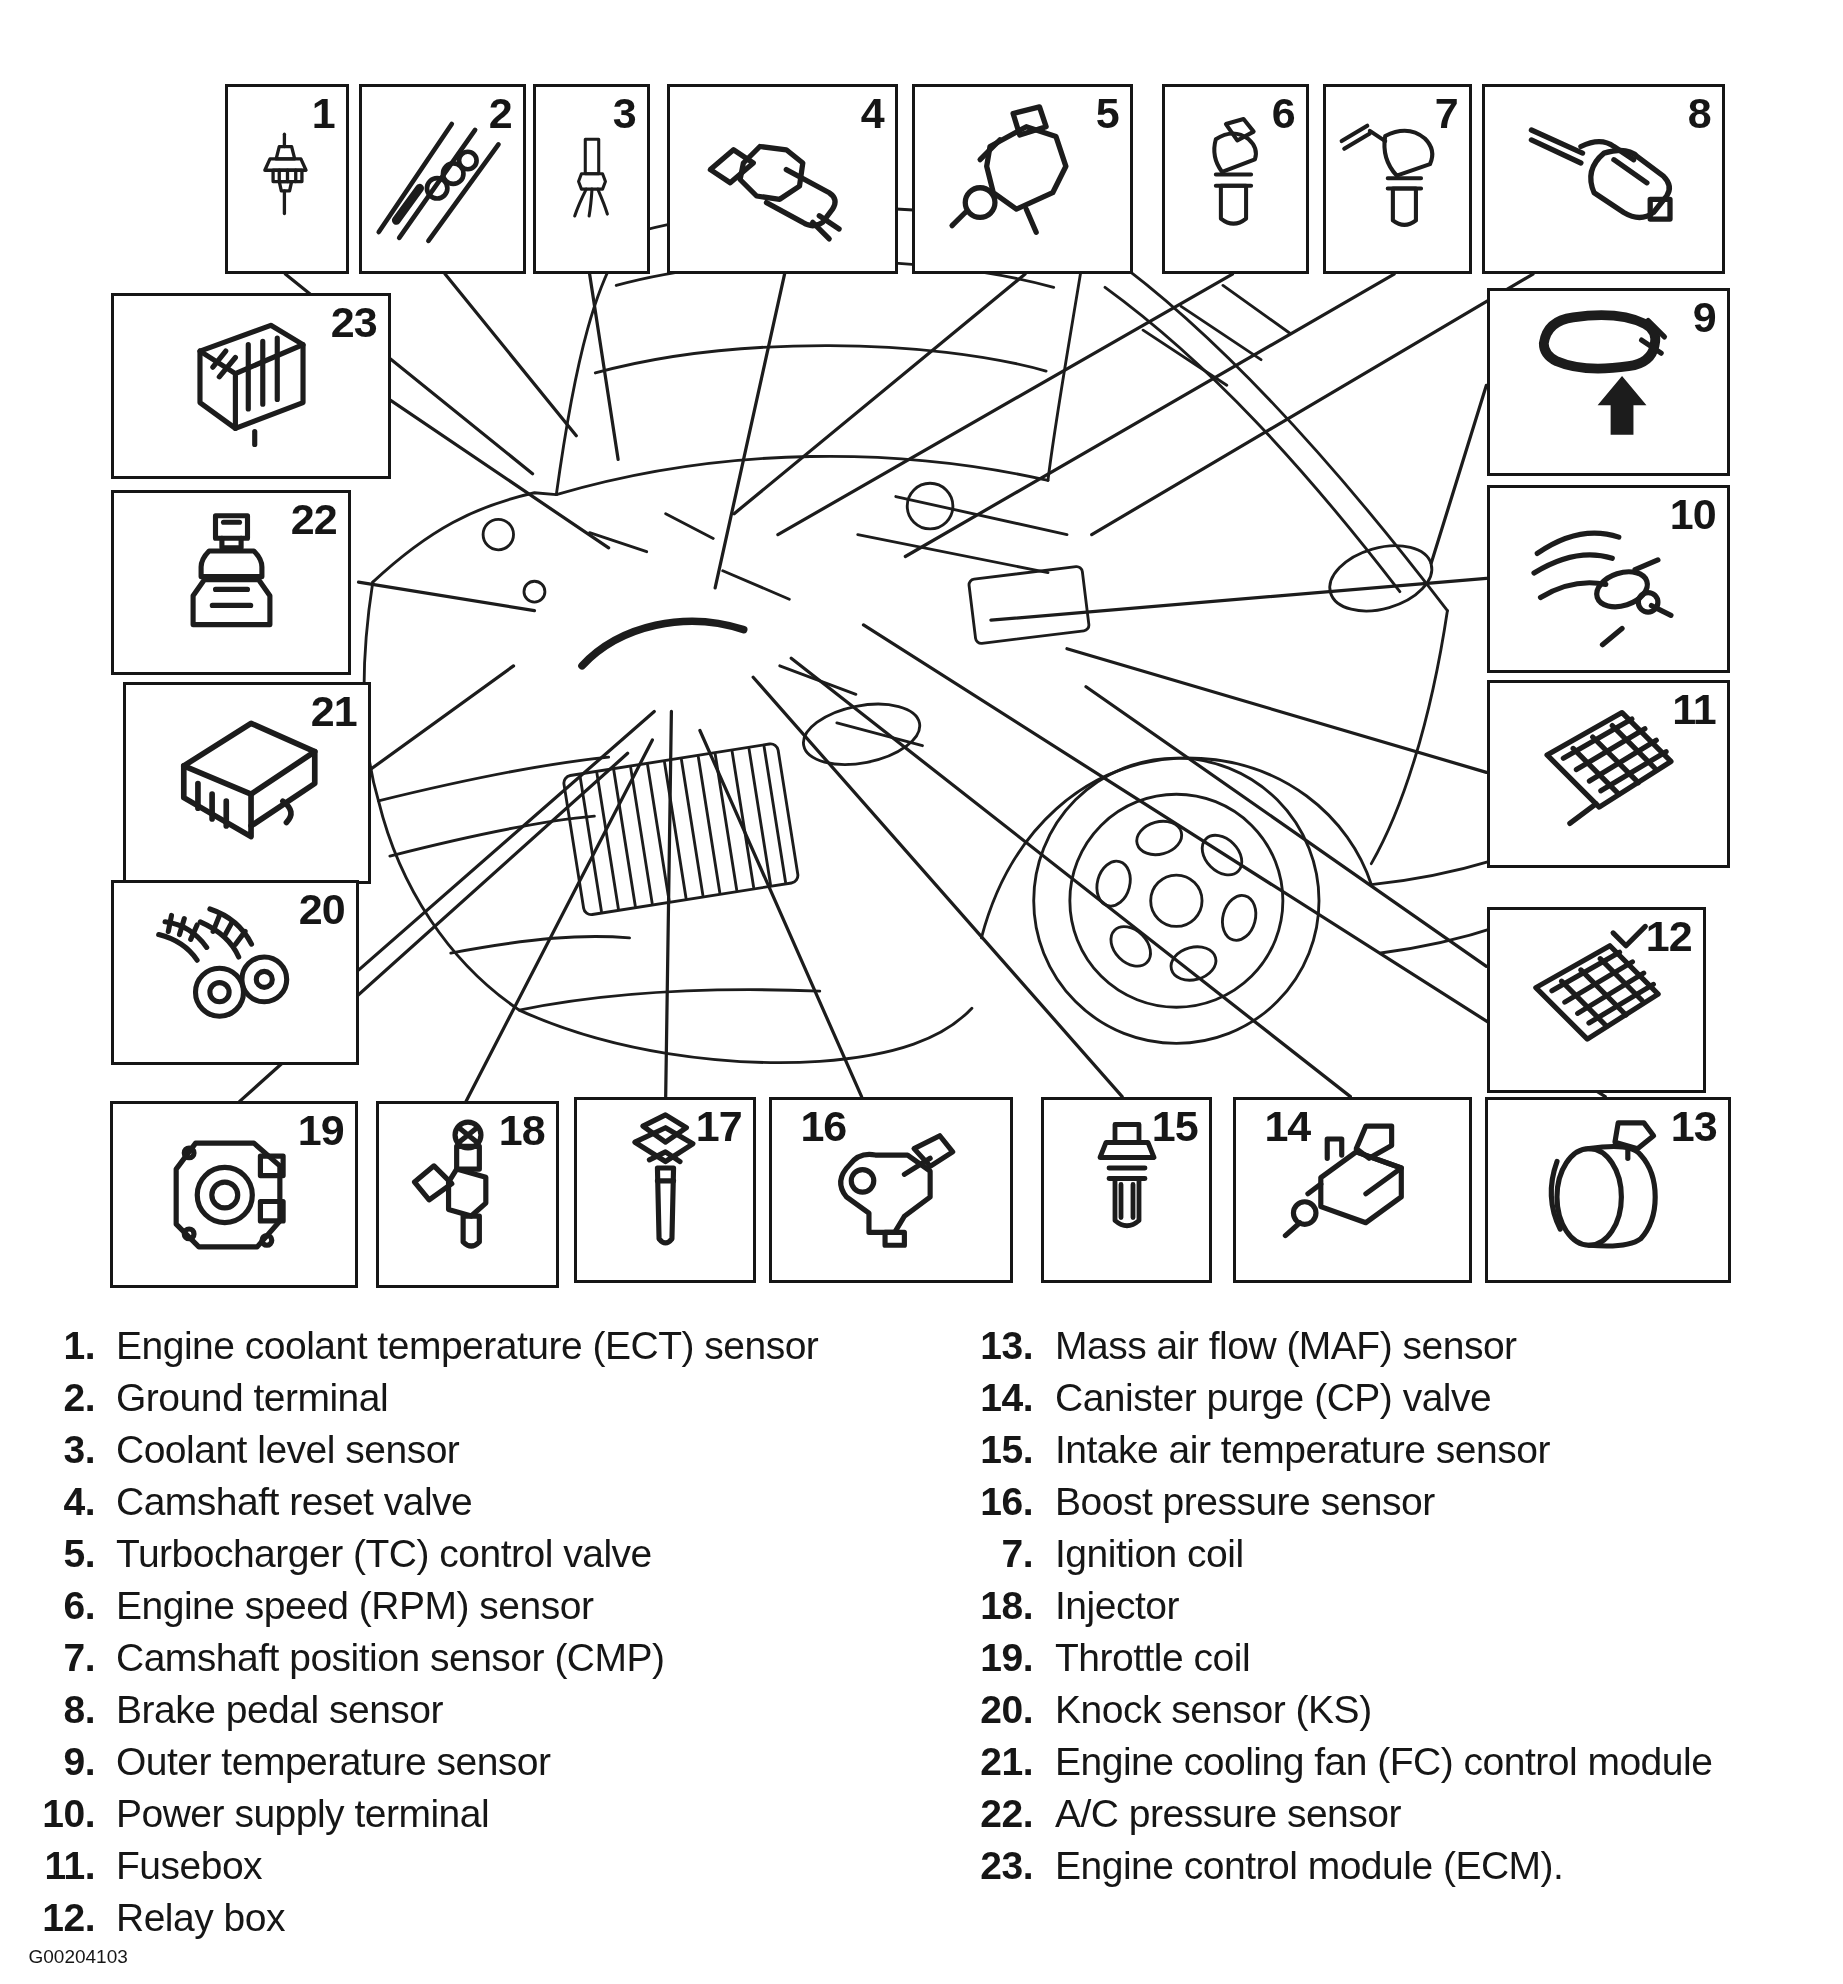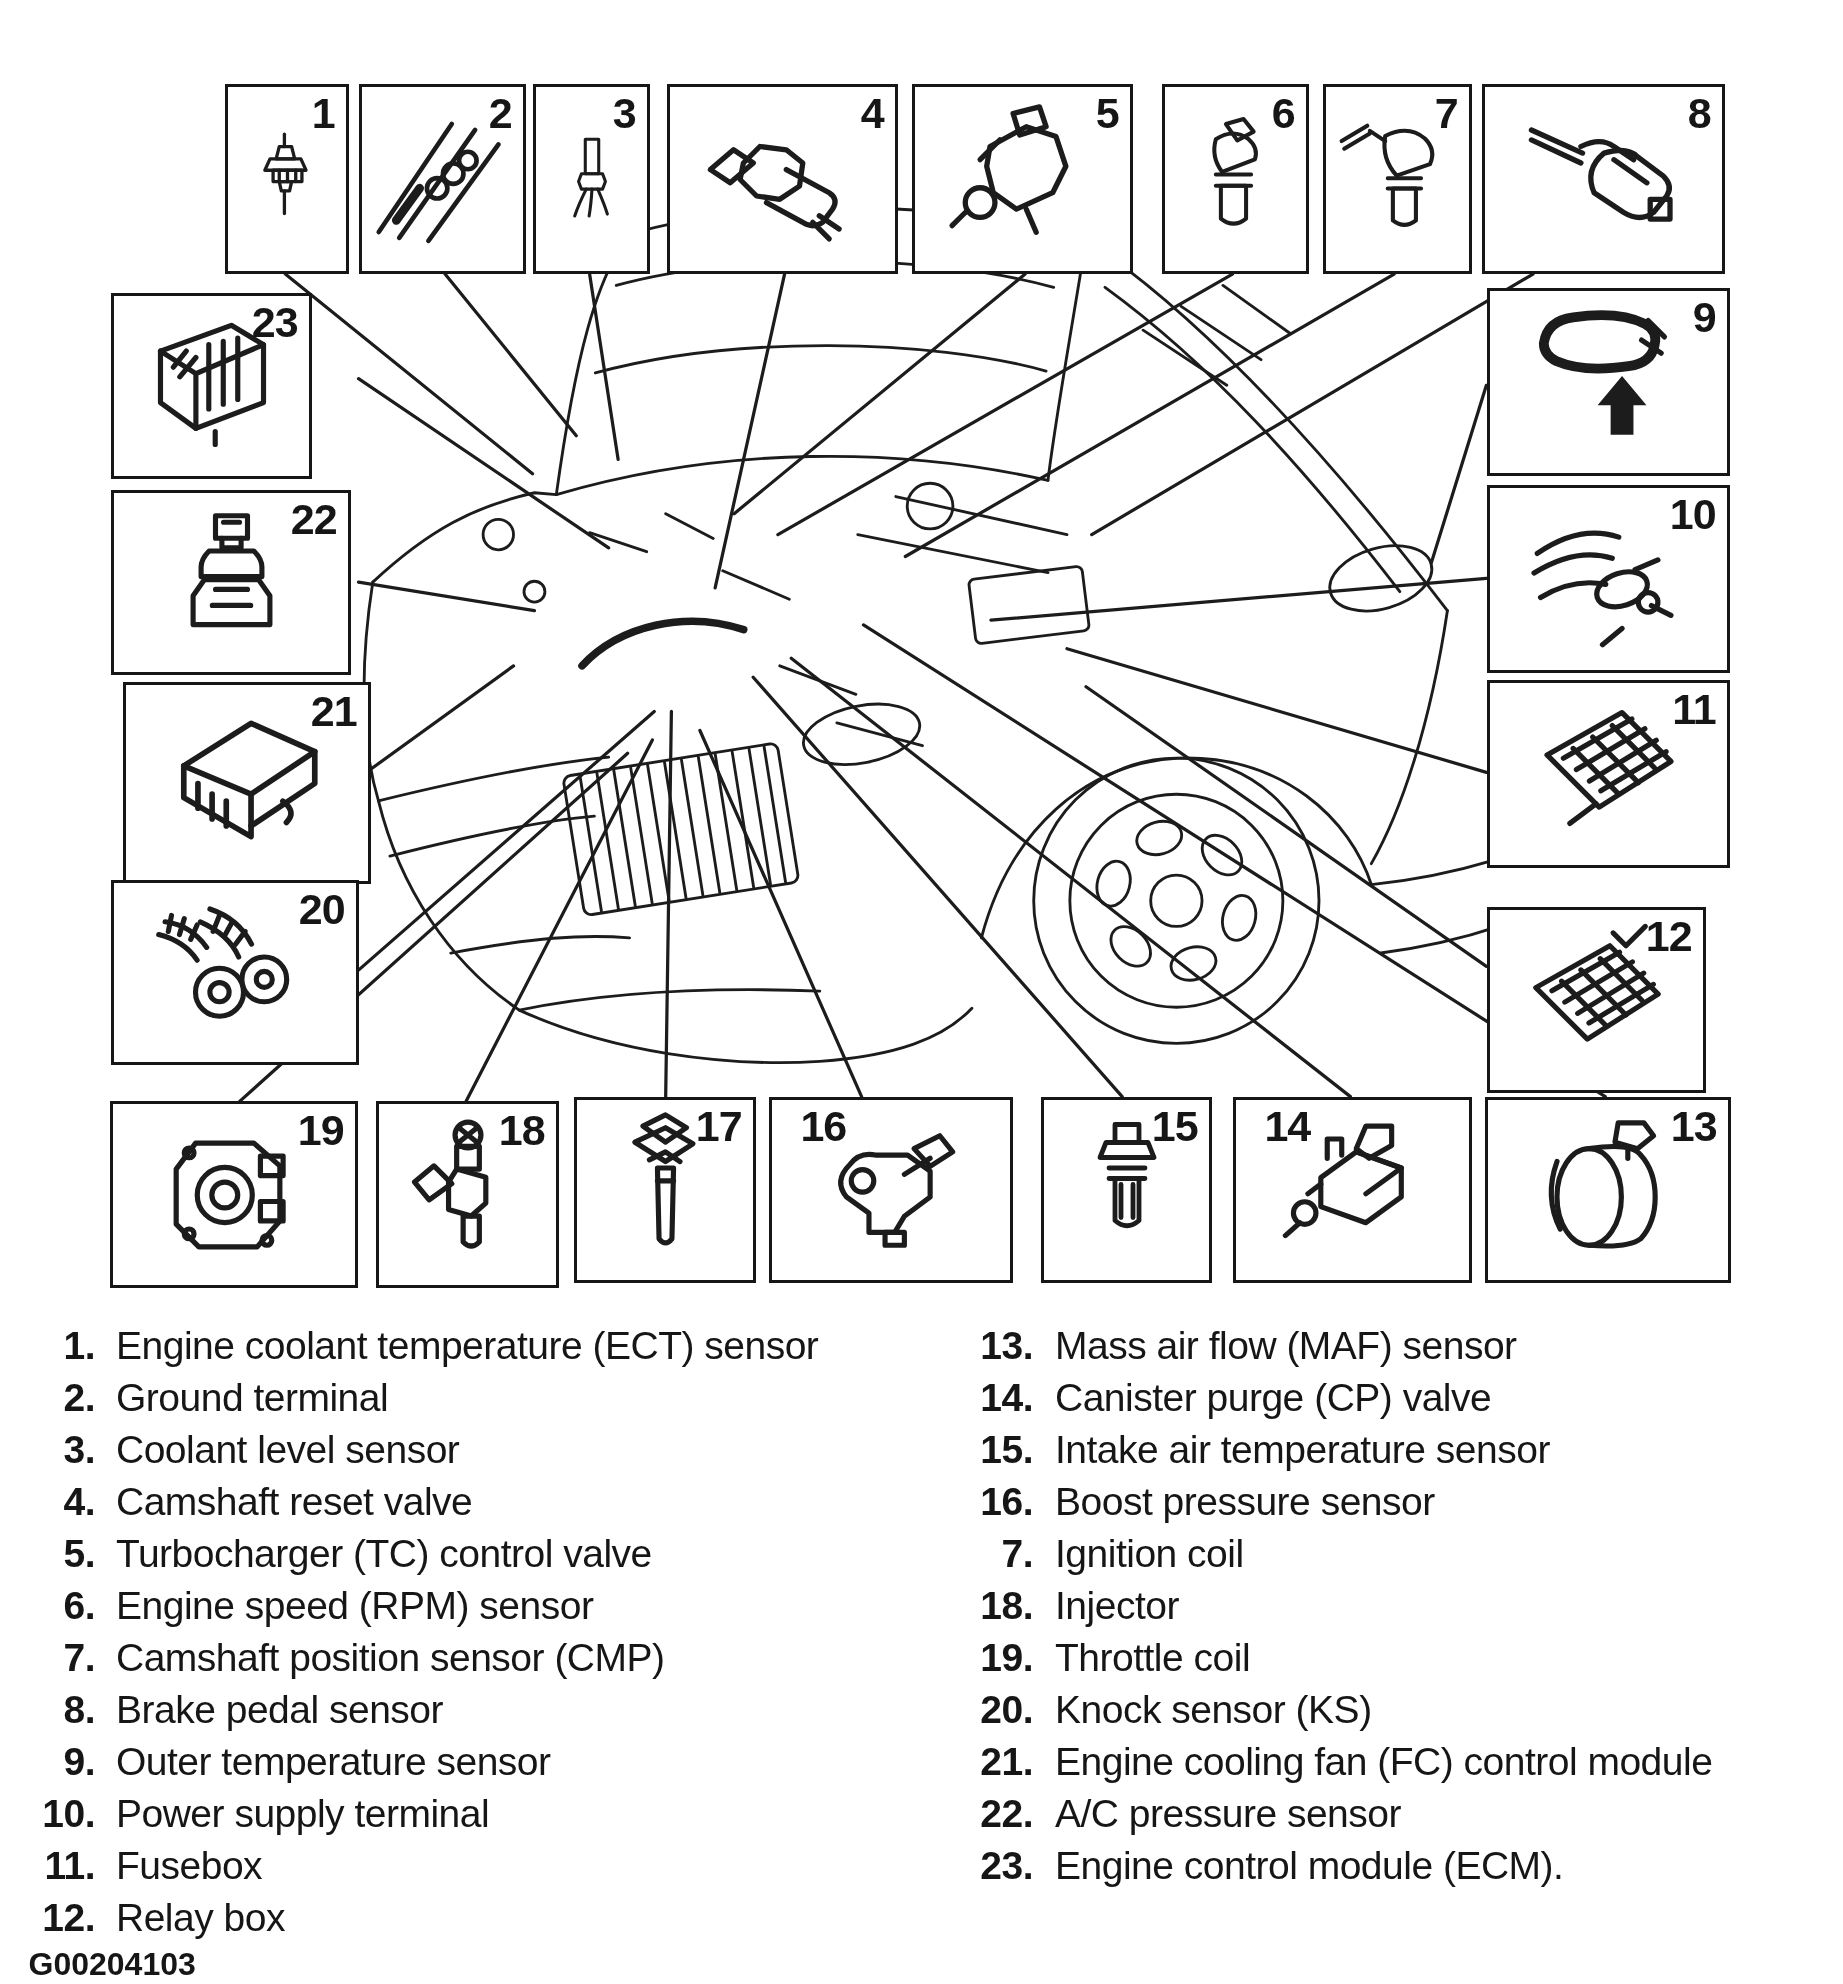--- a/index.html
+++ b/index.html
@@ -29,21 +29,21 @@
   .picon .fill{fill:#1c1c1c;stroke:none;}
   .picon .fat{stroke-width:6;}
   .legendcol{position:absolute;}
   .lrow{display:flex;align-items:flex-start;height:52px;white-space:nowrap;}
   .lnum{display:inline-block;text-align:right;font-size:39px;font-weight:bold;letter-spacing:-0.5px;}
   .ltxt{display:inline-block;font-size:39px;font-weight:normal;letter-spacing:-0.5px;}
   .col-left{left:34px;top:1324px;}
   .col-left .lnum{width:61px;margin-right:21px;}
   .col-right{left:951px;top:1324px;}
   .col-right .lnum{width:82px;margin-right:22px;}
-  .gcode{position:absolute;left:28.5px;top:1946px;font-size:32px;font-weight:bold;letter-spacing:0;}
+  .gcode{position:absolute;left:28.5px;top:1946px;font-size:19px;font-weight:normal;letter-spacing:0;}
 </style>
 </head>
 <body>
 
 <div class="canvas">
 
   <svg class="art" viewBox="0 0 1938 2087" aria-hidden="true">
     <g>
       <line class="lead" x1="300" y1="288" x2="560" y2="498"></line>
       <line class="lead" x1="468" y1="288" x2="606" y2="458"></line>
@@ -234,21 +234,21 @@
   <div class="pbox" style="left:1487px;top:907px;width:219px;height:186px">
     <svg class="picon" viewBox="0 0 100 100" preserveAspectRatio="xMidYMid meet">
       <path d="M12,42 L58,16 L88,46 L44,74 Z"></path>
       <path d="M22,44 L64,20 M30,51 L72,26 M38,58 L79,33 M45,64 L85,40"></path>
       <path d="M28,38 l28,28 M40,31 l28,28 M52,24 l26,26"></path>
       <path d="M60,8 l8,8 12,-12"></path>
     </svg>
     <span class="num">12</span>
   </div>
 
-  <div class="pbox" style="left:111px;top:293px;width:201px;height:186px">
+  <div class="pbox" style="left:111px;top:293px;width:280px;height:186px">
     <svg class="picon" viewBox="0 0 100 100" preserveAspectRatio="xMidYMid meet">
       <path d="M18,28 L62,12 L82,24 L82,60 L40,76 L18,60 Z"></path>
       <path d="M18,28 L40,42 L40,76 M40,42 L82,24"></path>
       <path d="M66,20 v38 m-9,-36 v39 m-9,-37 v40"></path>
       <path d="M26,38 l8,-10 m-4,16 l10,-12"></path>
         <path d="M52,78 v8"></path>
     </svg>
     <span class="num">23</span>
   </div>
 

